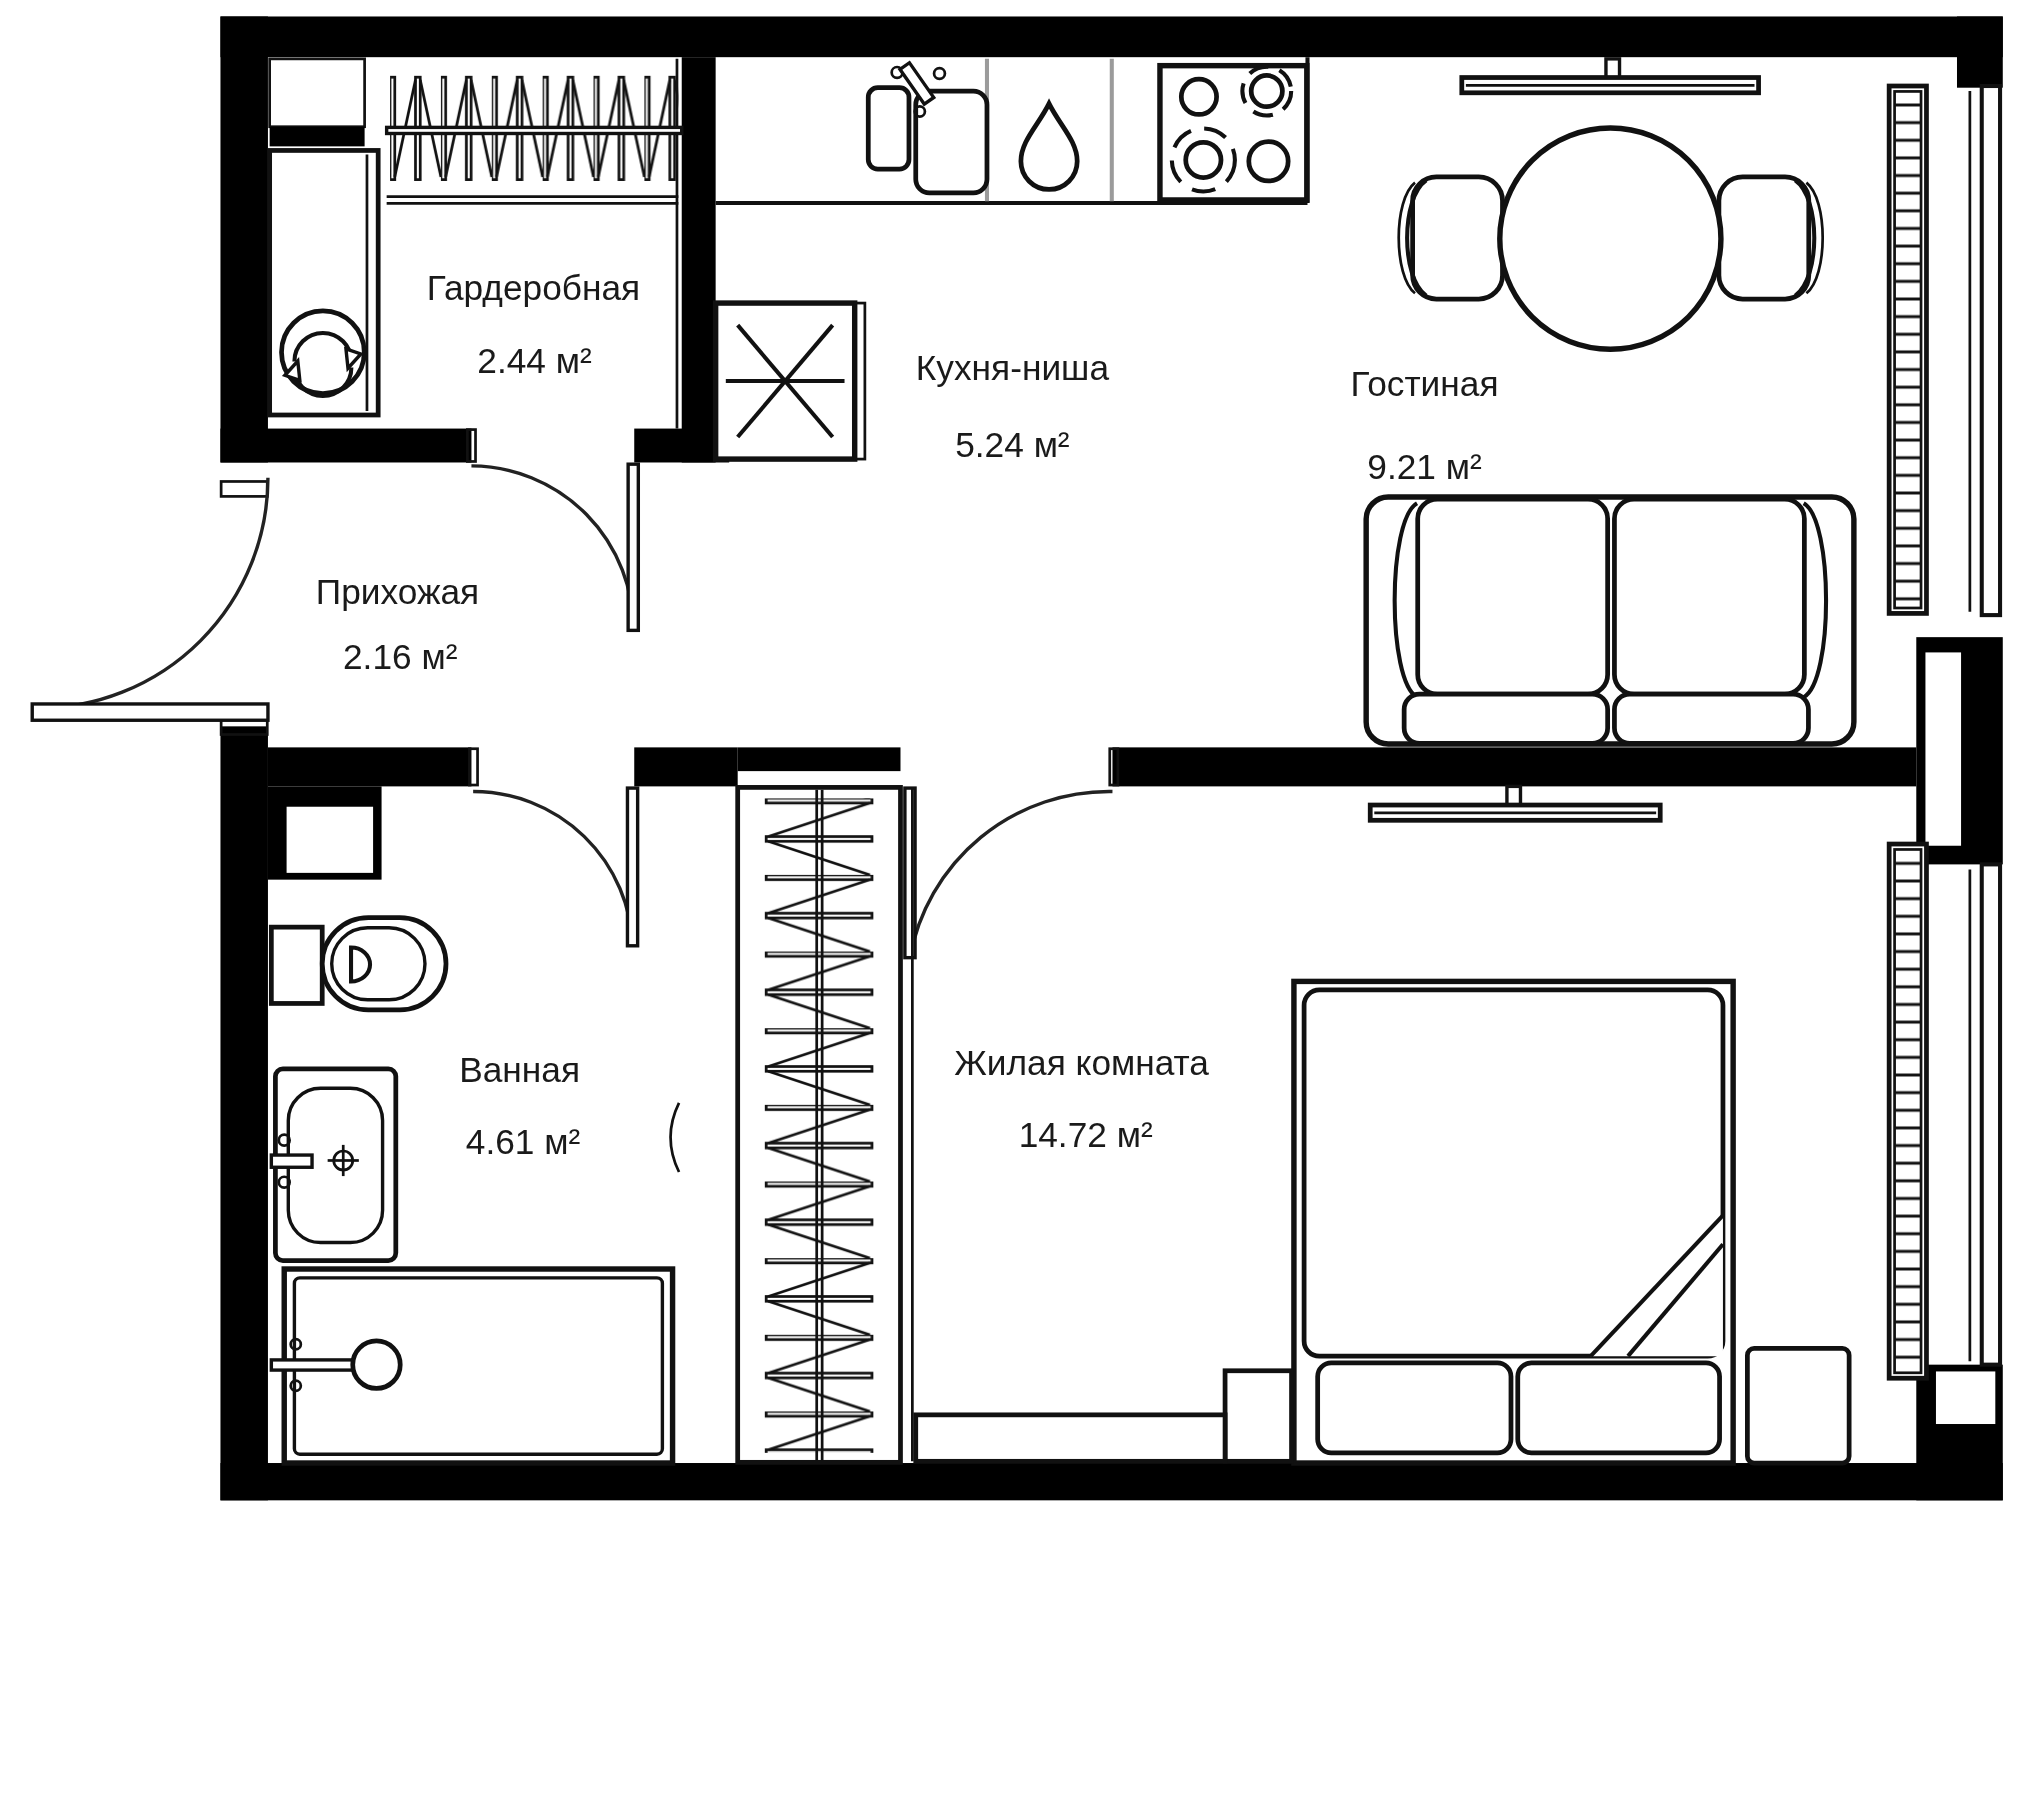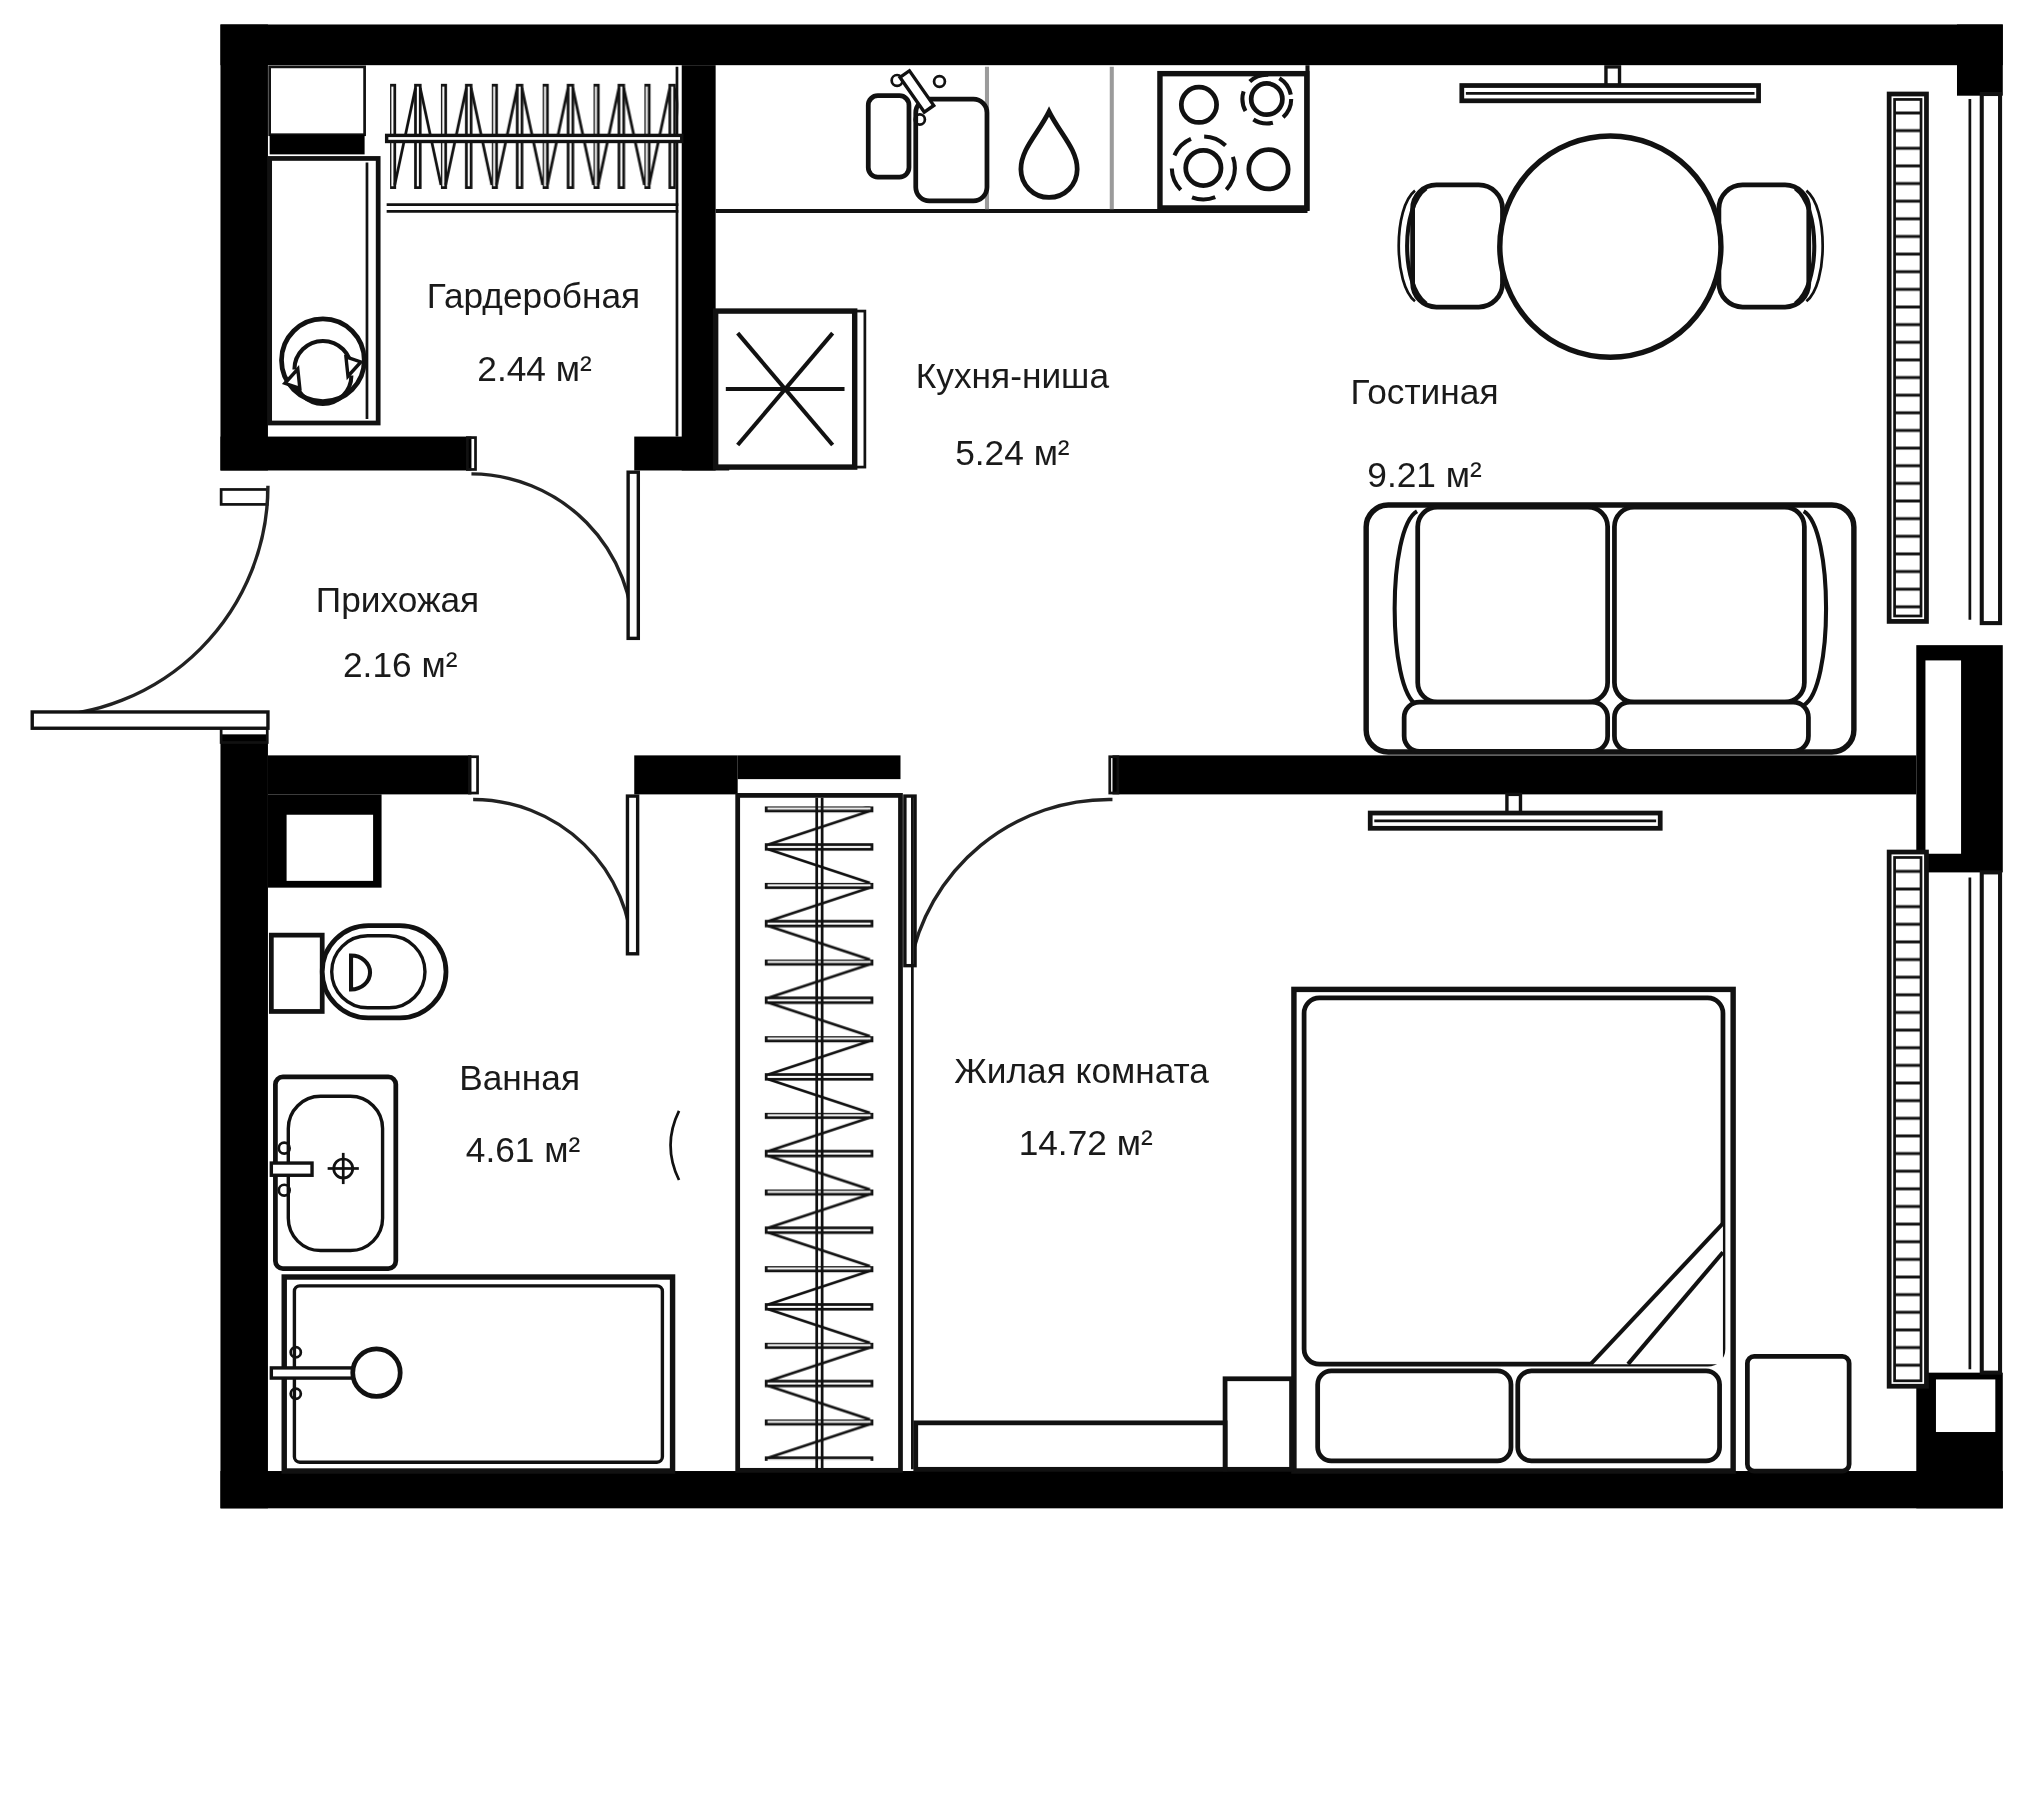--- a/index.html
+++ b/index.html
@@ -1,16 +1,16 @@
 <!DOCTYPE html>
 <html style="font-size:6.5px"><head>
 <meta charset="utf-8">
 <style>
   html,body{margin:0;padding:0;background:#ffffff;}
-  .plan-wrap{width:100%;max-width:2442px;margin:16px auto;}
+  .plan-wrap{width:100%;max-width:2442px;margin:8px auto;}
   svg{display:block;width:100%;height:auto;background:#ffffff;}
   .wall{fill:#000000;stroke:none;}
   .whitebox{fill:#ffffff;stroke:none;}
   .ln{fill:none;stroke:#111111;stroke-width:12;}
   .ln8{fill:none;stroke:#111111;stroke-width:8;}
   .f{fill:#ffffff;stroke:#111111;stroke-width:14;}
   .f10{fill:#ffffff;stroke:#111111;stroke-width:10;}
   .f16{fill:#ffffff;stroke:#111111;stroke-width:16;}
   .sep{fill:none;stroke:#9b9b9b;stroke-width:12;}
   .arc{fill:none;stroke:#222222;stroke-width:10;}

